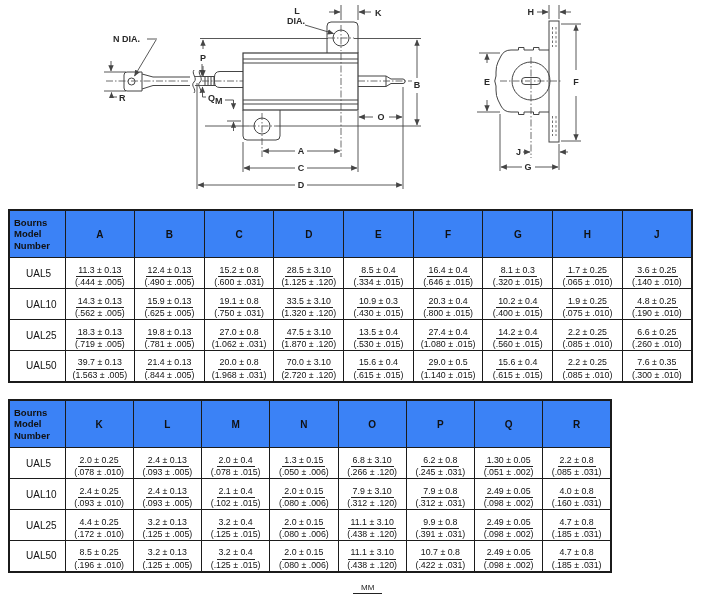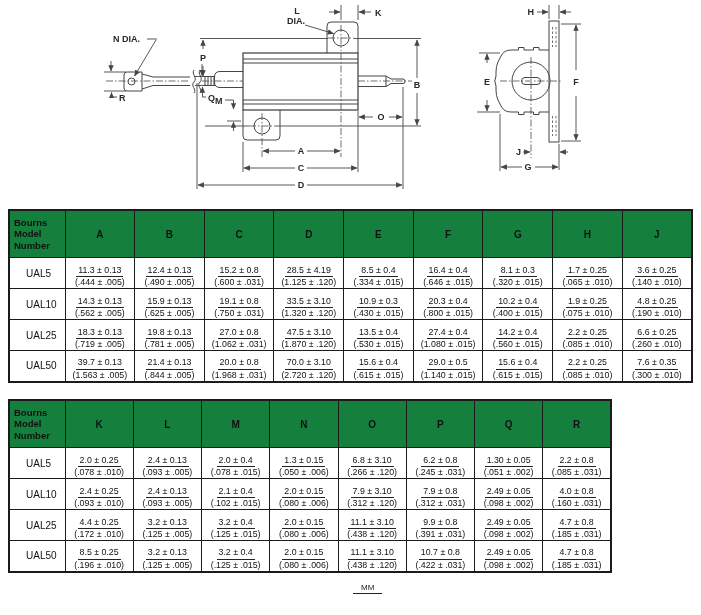--- a/index.html
+++ b/index.html
@@ -12,21 +12,21 @@
   svg .dash{stroke:#4a4a4a;stroke-width:0.8;fill:none;stroke-dasharray:2.5 2;}
   svg .dim{stroke:#454545;stroke-width:0.9;fill:none;}
   svg text{font-family:"Liberation Sans",sans-serif;font-size:9px;font-weight:bold;fill:#2a2a2a;}
   .wb{fill:#fff;stroke:none;}
 
   table{border-collapse:collapse;table-layout:fixed;position:absolute;left:8px;background:#fff;}
   #tbl0{top:209px;width:685px;}
   #tbl1{top:399px;width:604px;}
   table th,table td{border:1px solid #1b1b1b;text-align:center;vertical-align:middle;padding:0;}
   table{border:2px solid #1b1b1b;}
-  thead th{background:#15803d;height:46px;font-size:10px;font-weight:bold;}
+  thead th{background:#3b82f6;height:46px;font-size:10px;font-weight:bold;}
   thead th.corner{text-align:left;padding-left:4px;font-size:9.5px;line-height:1.2;
                   white-space:pre-line;}
   tbody tr{height:31px;}
   td.model{text-align:left;padding-left:16px;font-size:10px;}
   td .mm{display:inline-block;font-size:8.8px;border-bottom:1px solid #222;padding:0 2px 1px;line-height:1.15;}
   td .in{display:block;font-size:8.8px;line-height:1.2;}
   .col-model{width:56px;}
 
   .footer{position:absolute;left:283px;top:583px;display:flex;align-items:center;
           font-size:8px;font-weight:normal;color:#222;}
@@ -210,21 +210,21 @@
           <th>H</th>
           <th>J</th>
         </tr>
       </thead>
     <tbody>
         <tr>
           <td class="model">UAL5</td>
           <td><span class="mm">11.3 ± 0.13</span><span class="in">(.444 ± .005)</span></td>
           <td><span class="mm">12.4 ± 0.13</span><span class="in">(.490 ± .005)</span></td>
           <td><span class="mm">15.2 ± 0.8</span><span class="in">(.600 ± .031)</span></td>
-          <td><span class="mm">28.5 ± 4.19</span><span class="in">(1.125 ± .120)</span></td>
+          <td><span class="mm">28.5 ± 3.10</span><span class="in">(1.125 ± .120)</span></td>
           <td><span class="mm">8.5 ± 0.4</span><span class="in">(.334 ± .015)</span></td>
           <td><span class="mm">16.4 ± 0.4</span><span class="in">(.646 ± .015)</span></td>
           <td><span class="mm">8.1 ± 0.3</span><span class="in">(.320 ± .015)</span></td>
           <td><span class="mm">1.7 ± 0.25</span><span class="in">(.065 ± .010)</span></td>
           <td><span class="mm">3.6 ± 0.25</span><span class="in">(.140 ± .010)</span></td>
         </tr>
         <tr>
           <td class="model">UAL10</td>
           <td><span class="mm">14.3 ± 0.13</span><span class="in">(.562 ± .005)</span></td>
           <td><span class="mm">15.9 ± 0.13</span><span class="in">(.625 ± .005)</span></td>

